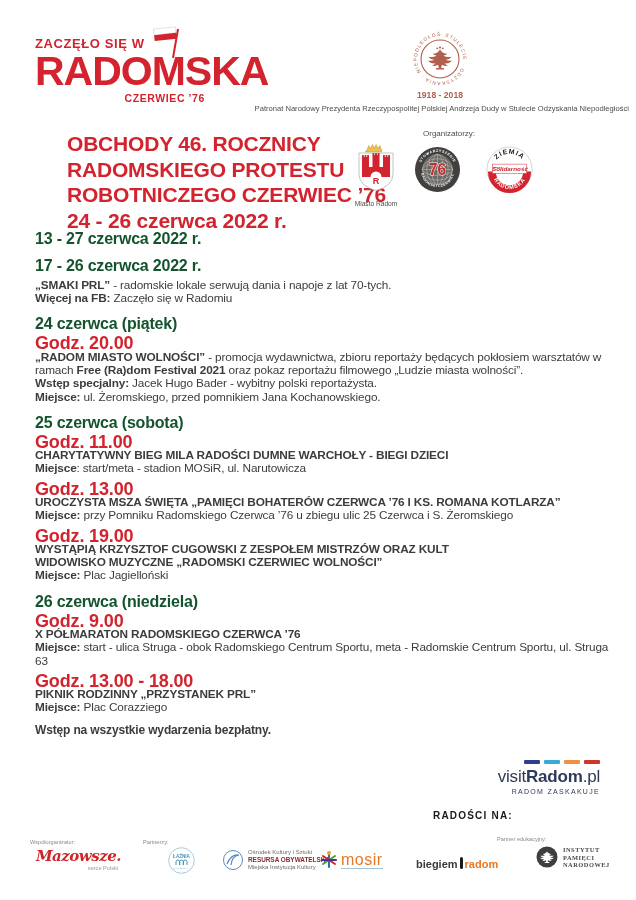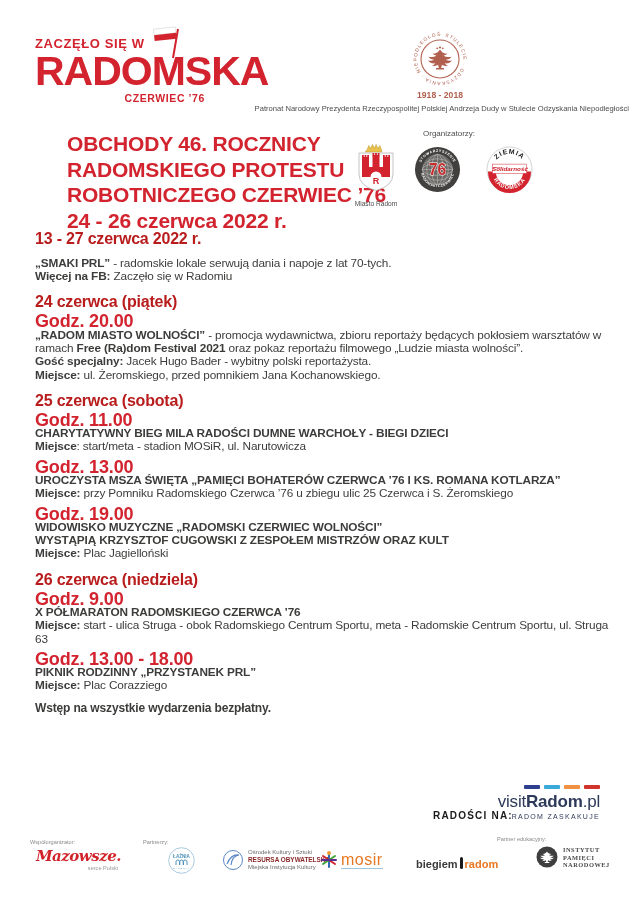--- a/index.html
+++ b/index.html
@@ -23,29 +23,29 @@
   .org-logos{position:absolute;left:352px;top:140px;width:250px;}
   .org-radom{position:absolute;left:2px;top:2px;width:44px;text-align:center;}
   .org-radom-caption{font-size:6.6px;color:#4c4c4b;margin-top:2px;}
   .org-76{position:absolute;left:62px;top:6px;}
   .org-ziemia{position:absolute;left:134px;top:6px;}
 
   
   .schedule{position:absolute;left:35px;top:230px;width:575px;font-size:11.8px;letter-spacing:-.15px;}
   .sec{margin-top:10px;}
   .sec:first-child{margin-top:0;}
-  .dateh{font-size:16px;line-height:17px;margin:0 0 5px;color:#b91c1c;font-weight:bold;letter-spacing:-.2px;}
+  .dateh{font-size:16px;line-height:17px;margin:0 0 5px;color:#14532d;font-weight:bold;letter-spacing:-.2px;}
   .event + .event{margin-top:7px;}
   .time{font-size:18px;line-height:13.5px;font-weight:bold;color:#d2232e;}
   .line{margin:0;line-height:13.2px;}
   .line .b{font-weight:bold;}
   .foot-note{margin-top:8px;font-weight:bold;font-size:12px;}
 
   
-  .visitradom{position:absolute;right:36px;top:785px;text-align:right;}
+  .visitradom{position:absolute;right:36px;top:760px;text-align:right;}
   .vbars{display:flex;justify-content:flex-end;gap:4px;margin-bottom:3px;}
   .vbar{display:inline-block;width:16px;height:3.5px;border-radius:1px;}
   .vr-text{font-size:17px;color:#2e3a59;letter-spacing:-.2px;}
   .vr-text b{font-weight:bold;}
   .vr-tagline{font-size:7px;letter-spacing:1.3px;color:#2e3a59;margin-top:1px;}
   .more-label{position:absolute;left:433px;top:810px;font-size:10px;font-weight:bold;
               letter-spacing:1.2px;color:#1a1a1a;}
 
   
   .flabel{position:absolute;font-size:5.6px;color:#8a8a8a;}
@@ -194,50 +194,51 @@
         <text x="24.5" y="25.8" font-size="6.4" font-weight="bold" font-style="italic" fill="#d2232e" text-anchor="middle">Solidarność</text>
       </svg>
     </div>
   </div>
 
   <div class="schedule">
       <section class="sec">
         <h2 class="dateh">13 - 27 czerwca 2022 r.</h2>
       </section>
       <section class="sec">
+        <h2 class="dateh">17 - 26 czerwca 2022 r.</h2>
         <div class="event">
           <p class="line"><span class="b">„SMAKI PRL”</span><span> - radomskie lokale serwują dania i napoje z lat 70-tych.</span></p>
           <p class="line"><span class="b">Więcej na FB:</span><span> Zaczęło się w Radomiu</span></p>
         </div>
       </section>
       <section class="sec">
         <h2 class="dateh">24 czerwca (piątek)</h2>
         <div class="event">
           <div class="time">Godz. 20.00</div>
           <p class="line"><span class="b">„RADOM MIASTO WOLNOŚCI”</span><span> - promocja wydawnictwa, zbioru reportaży będących pokłosiem warsztatów w ramach </span><span class="b">Free (Ra)dom Festival 2021</span><span> oraz pokaz reportażu filmowego „Ludzie miasta wolności”.</span></p>
-          <p class="line"><span class="b">Gość specjalny:</span><span> Jacek Hugo Bader - wybitny polski reportażysta.</span></p>
+          <p class="line"><span class="b">Wstęp specjalny:</span><span> Jacek Hugo Bader - wybitny polski reportażysta.</span></p>
           <p class="line"><span class="b">Miejsce:</span><span> ul. Żeromskiego, przed pomnikiem Jana Kochanowskiego.</span></p>
         </div>
       </section>
       <section class="sec">
         <h2 class="dateh">25 czerwca (sobota)</h2>
         <div class="event">
           <div class="time">Godz. 11.00</div>
           <p class="line"><span class="b">CHARYTATYWNY BIEG MILA RADOŚCI DUMNE WARCHOŁY - BIEGI DZIECI</span></p>
           <p class="line"><span class="b">Miejsce</span><span>: start/meta - stadion MOSiR, ul. Narutowicza</span></p>
         </div>
         <div class="event">
           <div class="time">Godz. 13.00</div>
           <p class="line"><span class="b">UROCZYSTA MSZA ŚWIĘTA „PAMIĘCI BOHATERÓW CZERWCA ’76 I KS. ROMANA KOTLARZA”</span></p>
           <p class="line"><span class="b">Miejsce:</span><span> przy Pomniku Radomskiego Czerwca ’76 u zbiegu ulic 25 Czerwca i S. Żeromskiego</span></p>
         </div>
         <div class="event">
           <div class="time">Godz. 19.00</div>
+          <p class="line"><span class="b">WYSTĄPIĄ KRZYSZTOF CUGOWSKI Z ZESPOŁEM MISTRZÓW ORAZ KULT</span></p>
           <p class="line"><span class="b">WIDOWISKO MUZYCZNE „RADOMSKI CZERWIEC WOLNOŚCI”</span></p>
-          <p class="line"><span class="b">WYSTĄPIĄ KRZYSZTOF CUGOWSKI Z ZESPOŁEM MISTRZÓW ORAZ KULT</span></p>
           <p class="line"><span class="b">Miejsce:</span><span> Plac Jagielloński</span></p>
         </div>
       </section>
       <section class="sec">
         <h2 class="dateh">26 czerwca (niedziela)</h2>
         <div class="event">
           <div class="time">Godz. 9.00</div>
           <p class="line"><span class="b">X PÓŁMARATON RADOMSKIEGO CZERWCA ’76</span></p>
           <p class="line"><span class="b">Miejsce:</span><span> start - ulica Struga - obok Radomskiego Centrum Sportu, meta - Radomskie Centrum Sportu, ul. Struga 63</span></p>
         </div>

